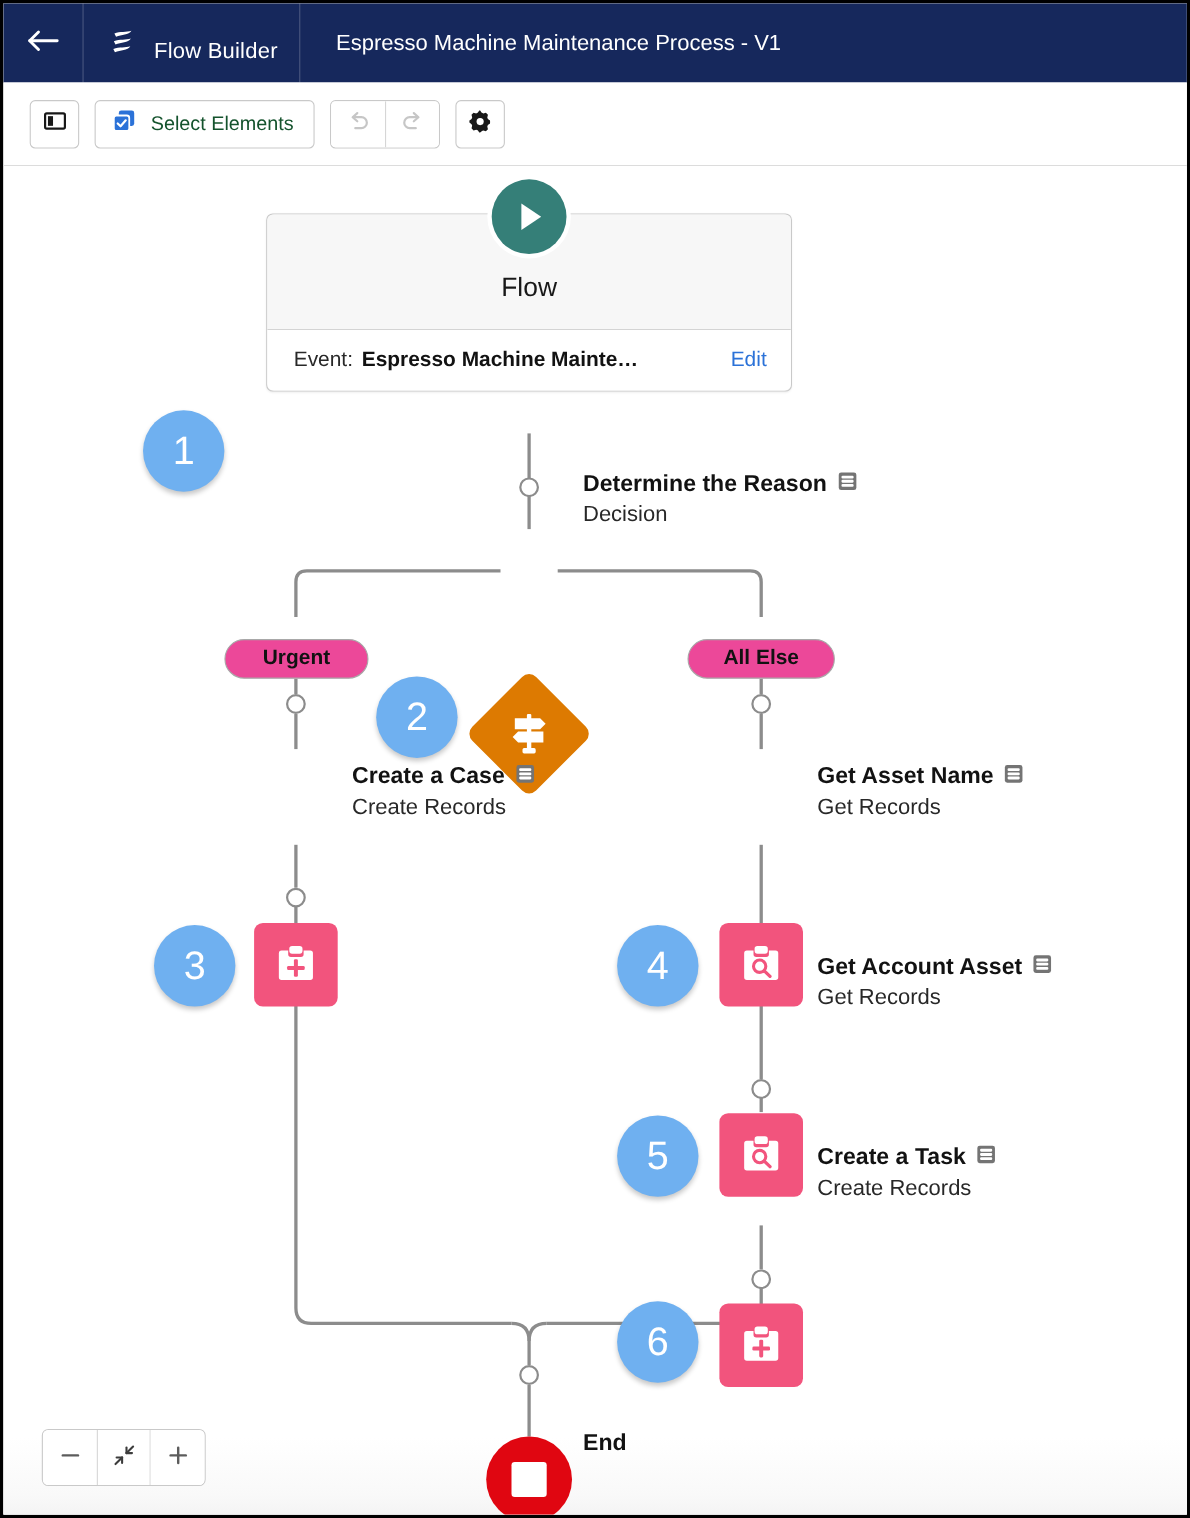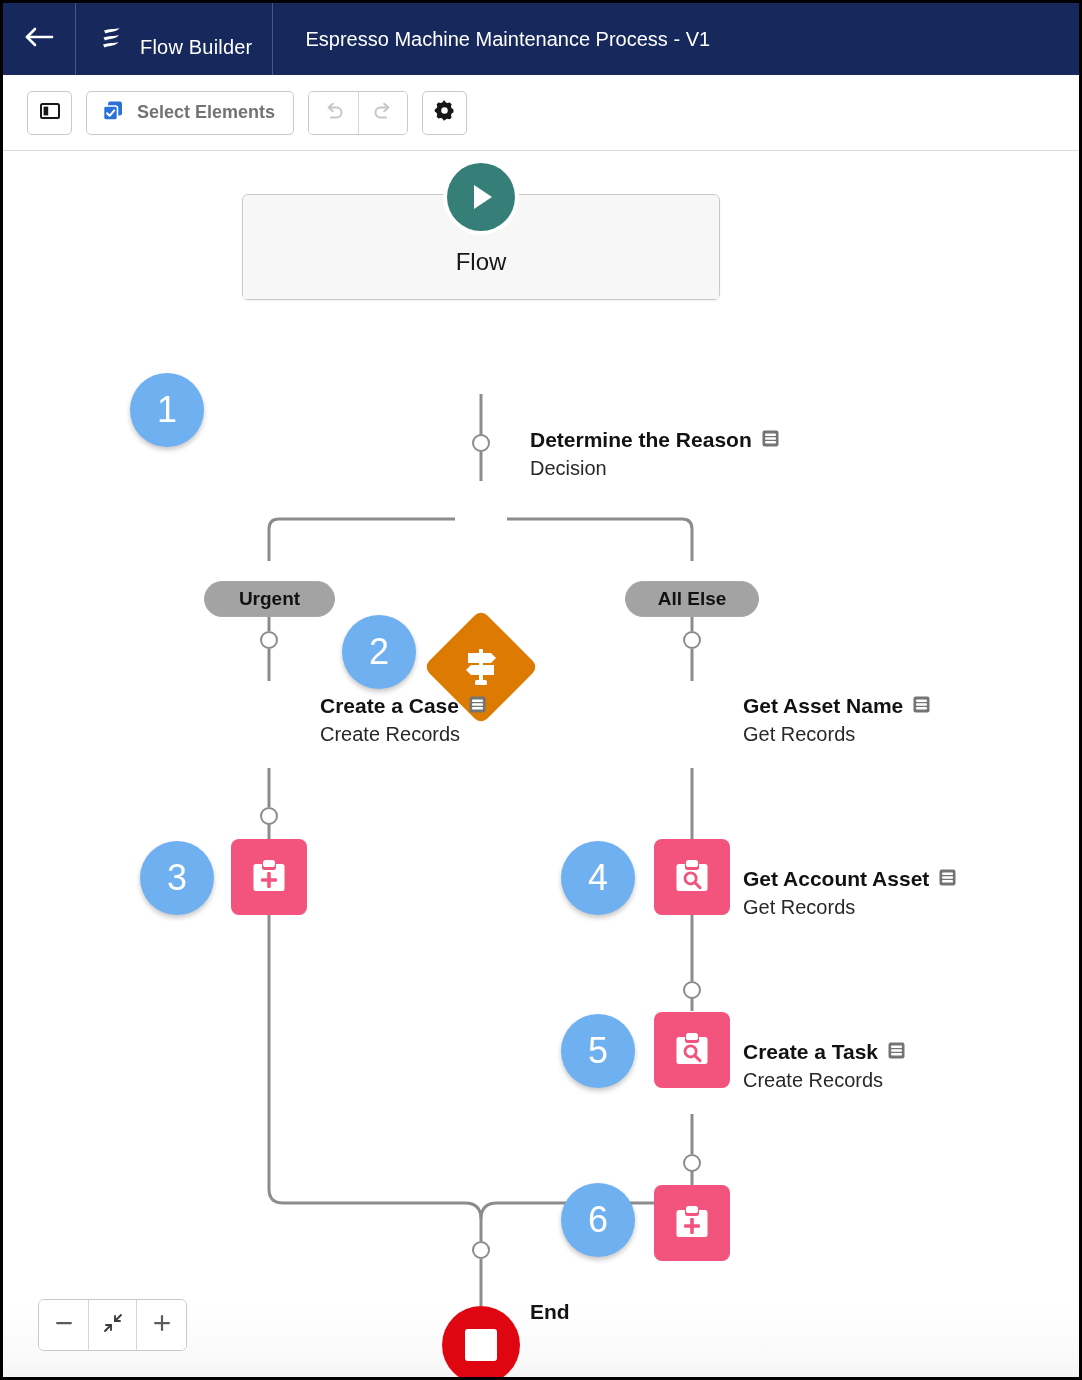--- a/index.html
+++ b/index.html
@@ -77,23 +77,23 @@
     align-items: center;
     justify-content: center;
     cursor: pointer;
   }
   #panel-toggle-btn { width: 45px; }
   #select-elements-btn {
     padding: 0 18px 0 14px;
     gap: 12px;
   }
   #select-elements-label {
-    color: #737373;
+    color: #14532d;
     font-size: 18px;
-    font-weight: 700;
+    font-weight: 400;
     white-space: nowrap;
   }
   #undo-redo-group {
     height: 44px;
     border: 1px solid #C9C9C9;
     border-radius: 5px;
     display: flex;
     overflow: hidden;
     background: #fff;
   }
@@ -234,21 +234,21 @@
     display: flex; align-items: center; justify-content: center;
     z-index: 5;
   }
 
   
   .branch-pill {
     position: absolute;
     height: 36px;
     border: 1px solid #A8A8A8;
     border-radius: 18px;
-    background: #a3a3a3;
+    background: #ec4899;
     display: flex; align-items: center; justify-content: center;
     padding: 0 22px;
     font-size: 19px; font-weight: bold; color: #121212;
     z-index: 5;
     white-space: nowrap;
   }
 
   
   #end-node {
     position: absolute;
@@ -421,20 +421,25 @@
         <circle cx="478" cy="1099" r="8"></circle>
       </g>
     </svg>
 
     <div class="step-badge" style="left:127px; top:222px;">1</div>
 
     <div id="start-node">
       <div id="start-body">
         <div id="start-title">Flow</div>
       </div>
+      <div id="start-footer">
+        <span id="start-event-label">Event:</span>
+        <span id="start-event-value">Espresso Machine Mainte…</span>
+        <span id="start-edit-link">Edit</span>
+      </div>
     </div>
 
     <div id="start-play-icon">
       <div id="start-play-inner">
         <svg width="30" height="32" viewBox="0 0 30 32">
           <path d="M8 4 L26 16 L8 28 Z" fill="#ffffff"></path>
         </svg>
       </div>
     </div>
 

